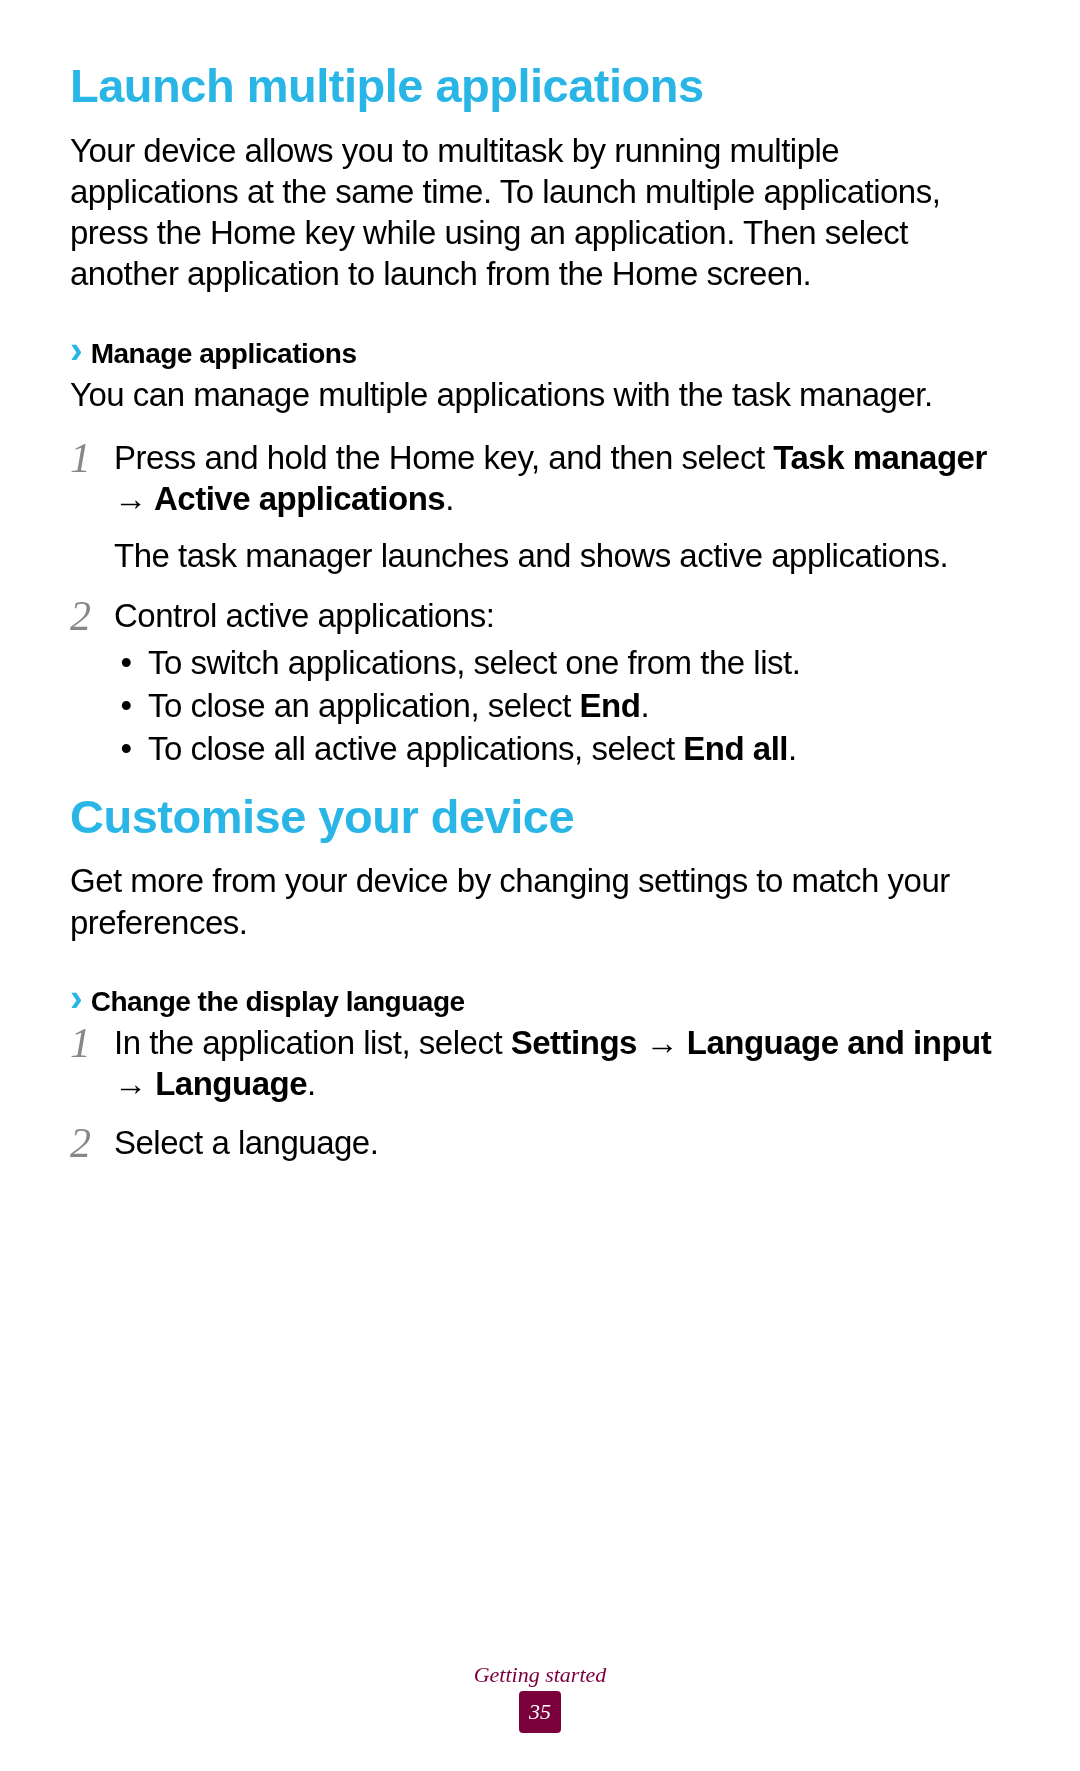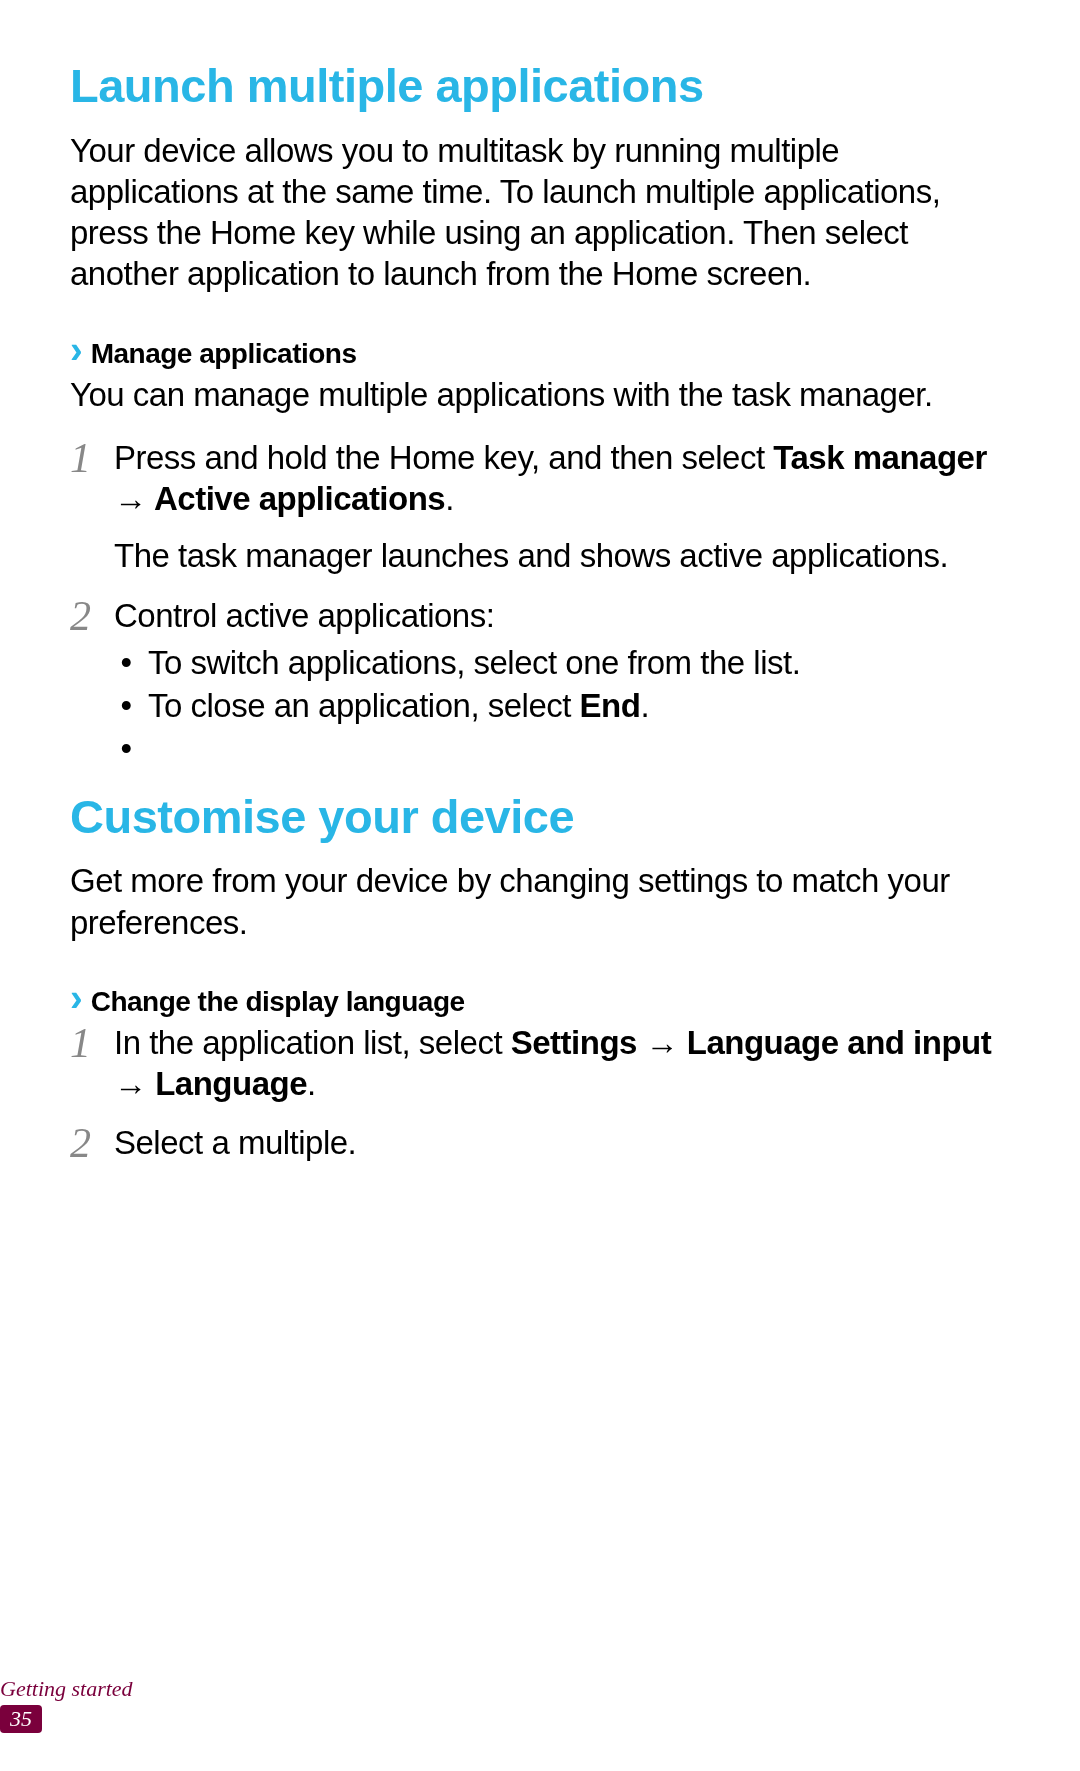--- a/index.html
+++ b/index.html
@@ -88,35 +88,35 @@
     width: 24px;
     text-align: center;
   }
   .bold { font-weight: 700; }
   .section2 { margin-top: 20px; }
   .footer {
     position: absolute;
     bottom: 38px;
     left: 0;
     width: 100%;
-    text-align: left;
+    text-align: center;
   }
   .footer-label {
     font-style: italic;
     font-family: Georgia, "Times New Roman", serif;
     color: #7a003c;
     font-size: 22px;
     margin-bottom: 3px;
   }
   .page-badge {
     display: inline-block;
     background: #7a003c;
     color: #fff;
     font-size: 22px;
-    padding: 1px 10px;
+    padding: 8px 10px;
     border-radius: 4px;
     font-family: Georgia, "Times New Roman", serif;
     font-style: italic;
   }
 </style>
 </head>
 <body>
 
 <div class="page">
 
@@ -145,20 +145,21 @@
         <div class="bullet-line">
           <span class="bullet-dot">•</span>
           <span>To switch applications, select one from the list.</span>
         </div>
         <div class="bullet-line">
           <span class="bullet-dot">•</span>
           <span><span>To close an application, select </span><span class="bold">End</span><span>.</span></span>
         </div>
         <div class="bullet-line">
           <span class="bullet-dot">•</span>
+          <span><span>To close all active applications, select </span><span class="bold">End all</span><span>.</span></span>
         </div>
       </div>
     </div>
   </div>
 
   <div class="section2">
     <div class="heading-main">Customise your device</div>
     <div class="body-text">Get more from your device by changing settings to match your preferences.</div>
 
     <div class="sub-heading">
@@ -169,21 +170,21 @@
     <div class="step">
       <div class="step-num">1</div>
       <div class="step-body">
         <span>In the application list, select </span><span class="bold">Settings</span><span class="bold"> → </span><span class="bold">Language and input</span><span class="bold"> → </span><span class="bold">Language</span><span>.</span>
       </div>
     </div>
 
     <div class="step">
       <div class="step-num">2</div>
       <div class="step-body">
-        <span>Select a multiple.</span>
+        <span>Select a language.</span>
       </div>
     </div>
   </div>
 
 </div>
 
 <div class="footer">
   <div class="footer-label">Getting started</div>
   <div class="page-badge">35</div>
 </div>

